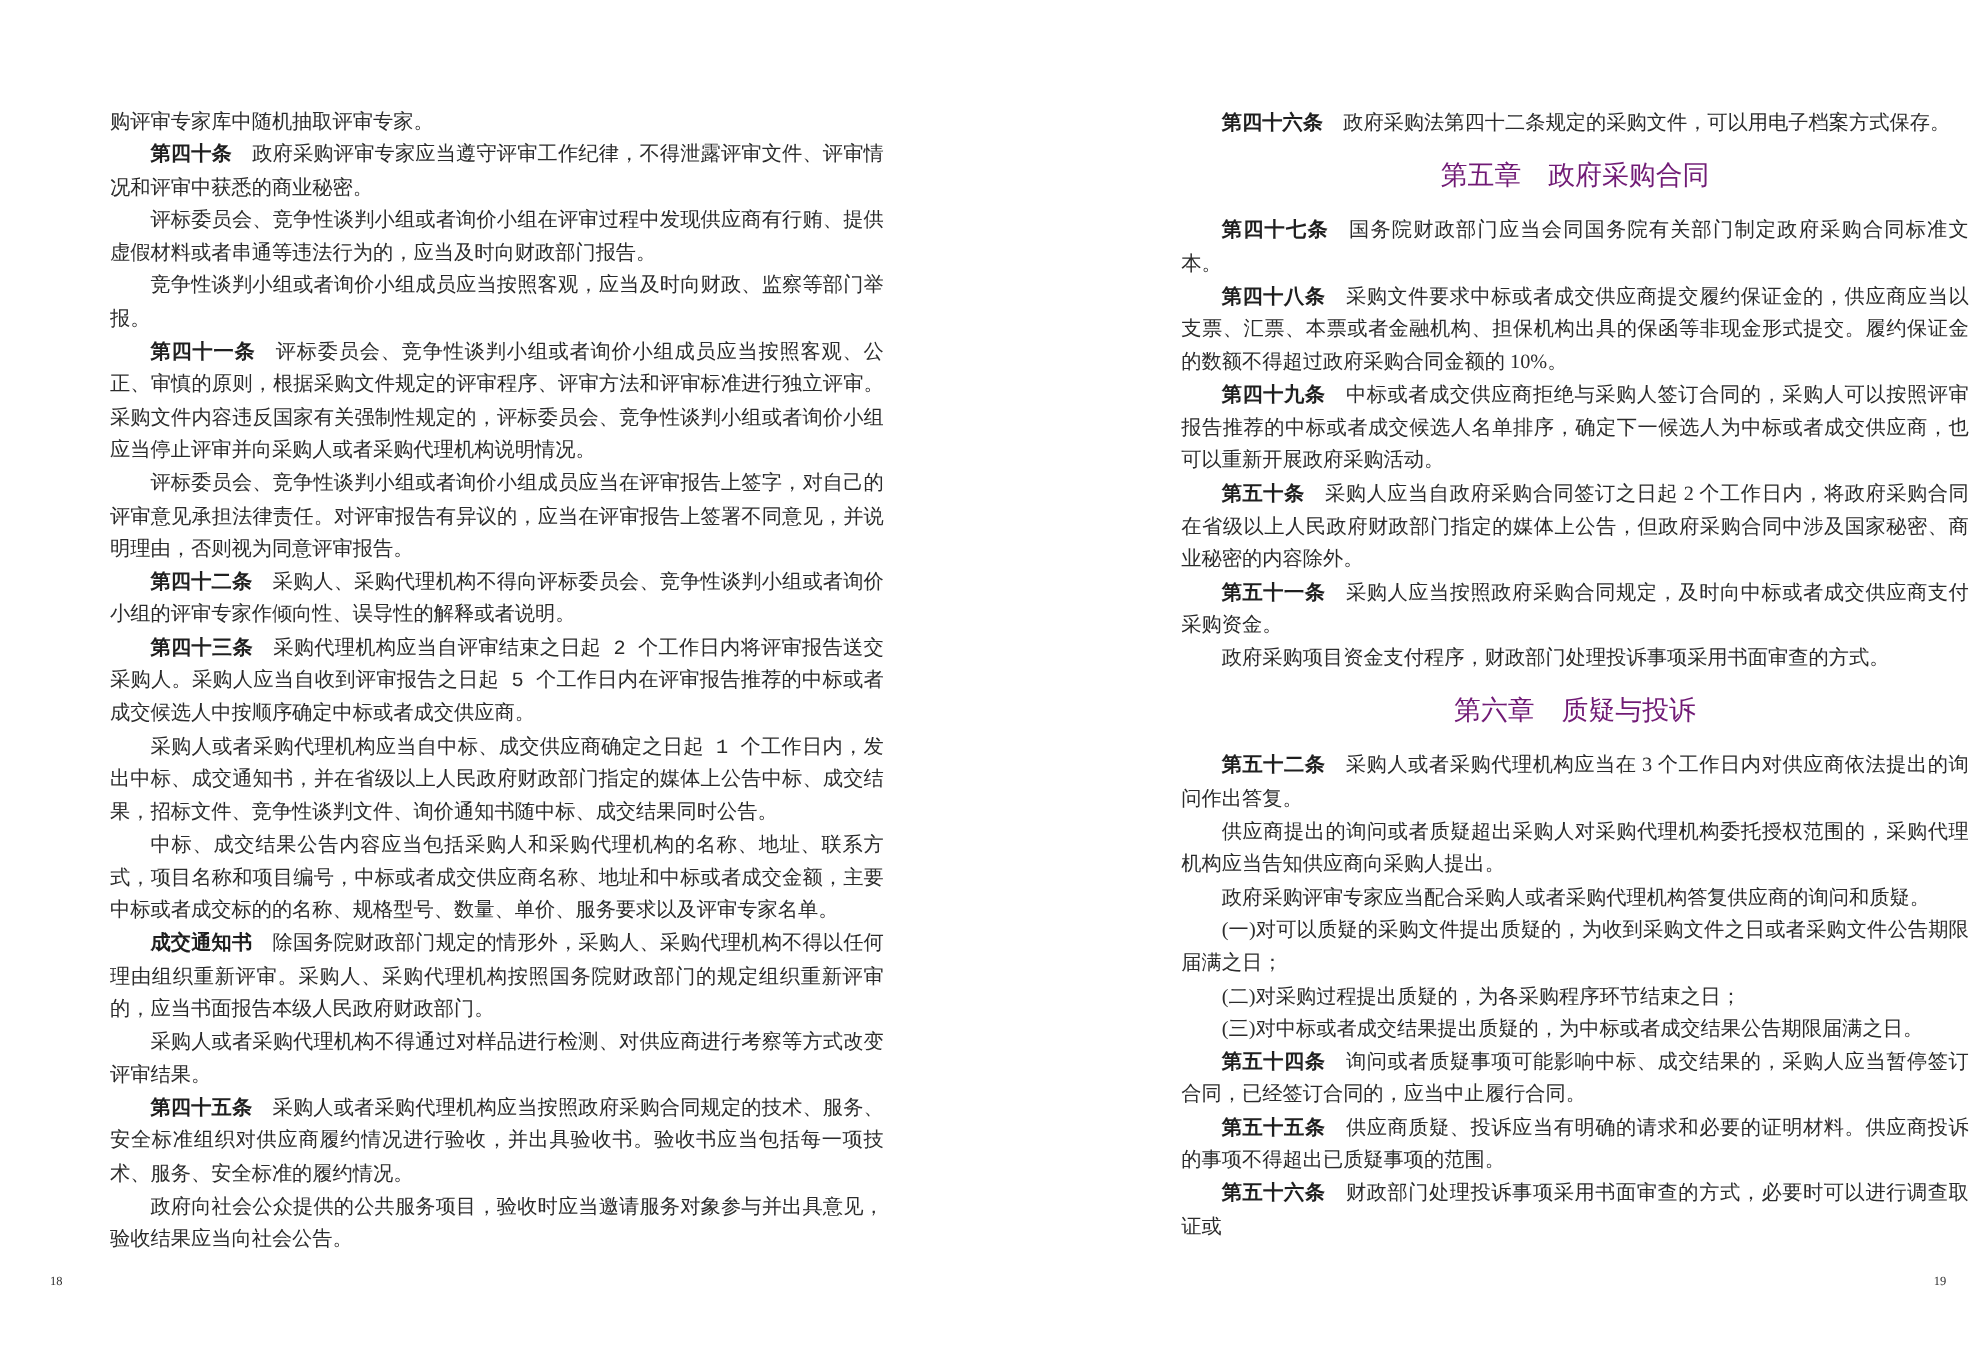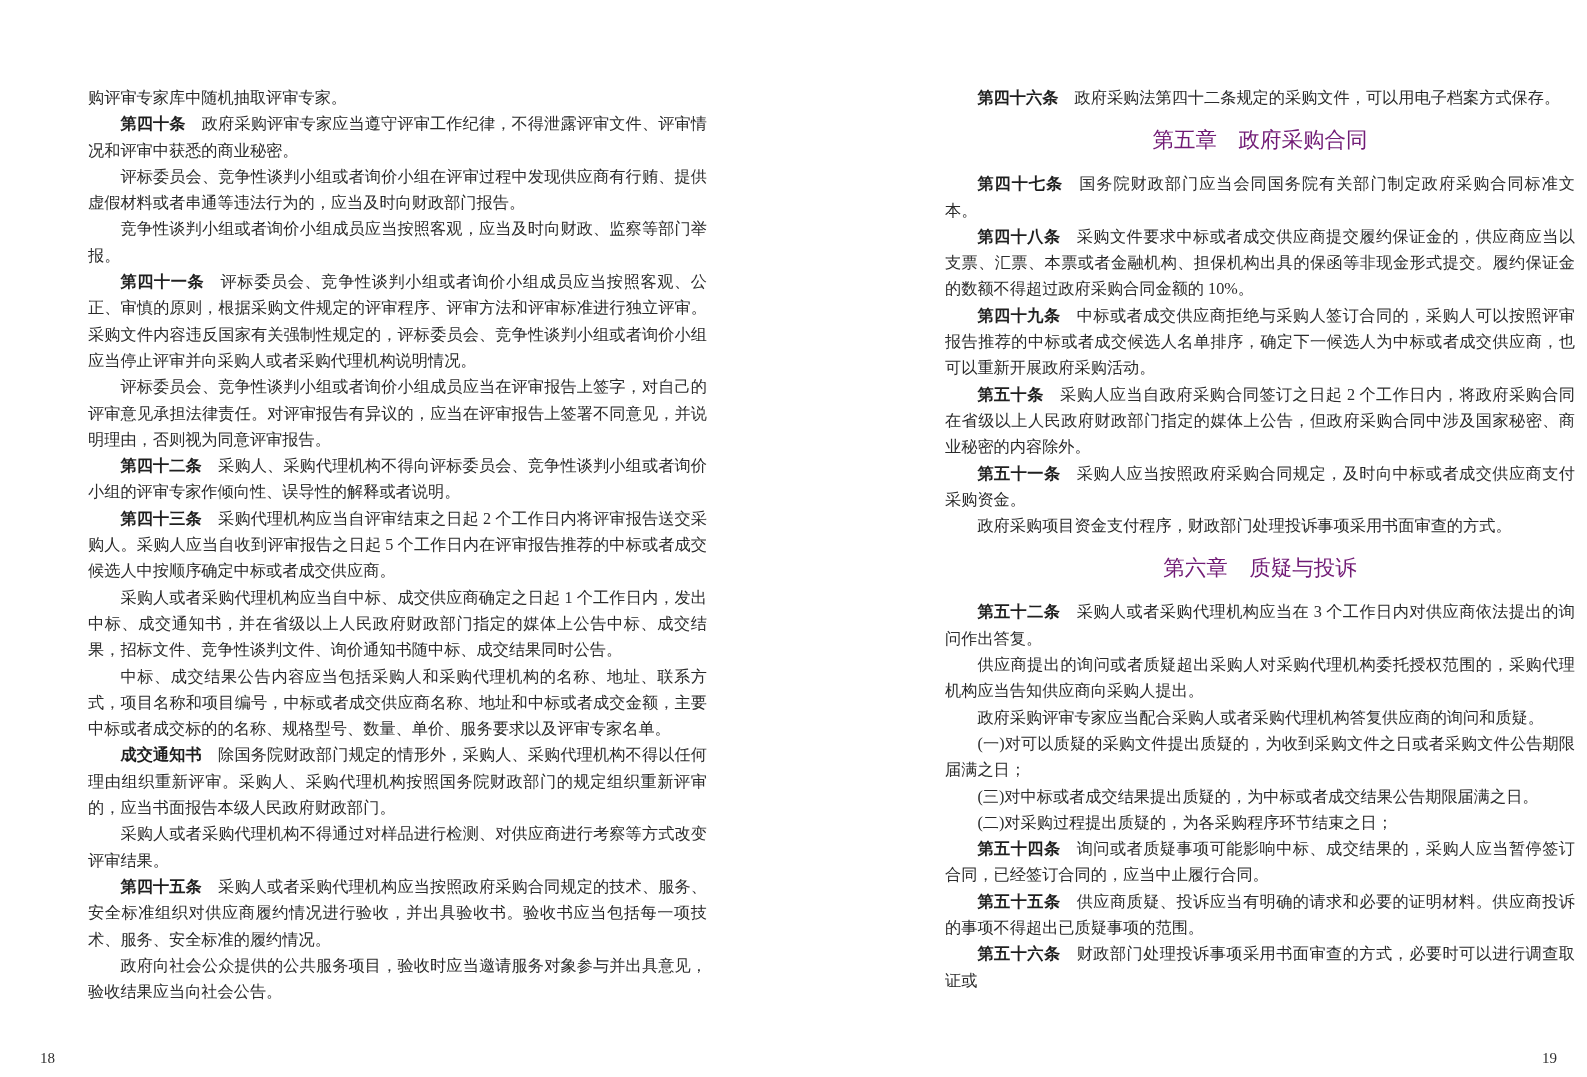--- a/index.html
+++ b/index.html
@@ -16,21 +16,21 @@
   .spread { position: absolute; inset: 0; }
   .page-body {
     position: absolute;
     top: 85px;
     font-size: 16.2px;
     line-height: 26.3px;
     text-align: justify;
     text-justify: inter-ideograph;
   }
   .page-body { text-justify: inter-character; }
-  #left-body  { left: 88px;  width: 619px; }
+  #left-body  { left: 88px;  width: 619px; font-family: Liberation Mono, monospace; }
   #right-body { left: 945px; width: 630px; }
   .para { text-indent: 2em; }
   .para.no-indent { text-indent: 0; }
   .art-num {
     font-weight: 700;
     color: #1f1f1f;
     margin-right: 1em;
   }
   .chapter {
     font-family: "Liberation Sans", "DejaVu Sans", sans-serif;
@@ -39,25 +39,24 @@
     line-height: 32px;
     color: #701a75;
     text-align: left;
     text-align-last: center;
     text-indent: 0;
     margin: 13px 0 15px 0;
   }
   .folio {
     position: absolute;
     top: 1016px;
-    font-size: 15px;
+    font-size: 10px;
     line-height: 20px;
     color: #2f2f2f;
     font-family: "Liberation Serif", "DejaVu Serif", serif;
-    margin-top: 32px;
   }
   .folio-left  { left: 40px; }
   .folio-right { right: 30px; }
 </style>
 </head>
 <body>
 
 <div class="spread">
 
   <div class="page-body" id="left-body">
@@ -84,22 +83,22 @@
       <p class="para"><b class="art-num">第四十八条</b><span>采购文件要求中标或者成交供应商提交履约保证金的，供应商应当以支票、汇票、本票或者金融机构、担保机构出具的保函等非现金形式提交。履约保证金的数额不得超过政府采购合同金额的 10%。</span></p>
       <p class="para"><b class="art-num">第四十九条</b><span>中标或者成交供应商拒绝与采购人签订合同的，采购人可以按照评审报告推荐的中标或者成交候选人名单排序，确定下一候选人为中标或者成交供应商，也可以重新开展政府采购活动。</span></p>
       <p class="para"><b class="art-num">第五十条</b><span>采购人应当自政府采购合同签订之日起 2 个工作日内，将政府采购合同在省级以上人民政府财政部门指定的媒体上公告，但政府采购合同中涉及国家秘密、商业秘密的内容除外。</span></p>
       <p class="para"><b class="art-num">第五十一条</b><span>采购人应当按照政府采购合同规定，及时向中标或者成交供应商支付采购资金。</span></p>
       <p class="para">政府采购项目资金支付程序，财政部门处理投诉事项采用书面审查的方式。</p>
       <h2 class="chapter">第六章　质疑与投诉</h2>
       <p class="para"><b class="art-num">第五十二条</b><span>采购人或者采购代理机构应当在 3 个工作日内对供应商依法提出的询问作出答复。</span></p>
       <p class="para">供应商提出的询问或者质疑超出采购人对采购代理机构委托授权范围的，采购代理机构应当告知供应商向采购人提出。</p>
       <p class="para">政府采购评审专家应当配合采购人或者采购代理机构答复供应商的询问和质疑。</p>
       <p class="para">(一)对可以质疑的采购文件提出质疑的，为收到采购文件之日或者采购文件公告期限届满之日；</p>
+      <p class="para">(二)对采购过程提出质疑的，为各采购程序环节结束之日；</p>
       <p class="para">(三)对中标或者成交结果提出质疑的，为中标或者成交结果公告期限届满之日。</p>
-      <p class="para">(二)对采购过程提出质疑的，为各采购程序环节结束之日；</p>
       <p class="para"><b class="art-num">第五十四条</b><span>询问或者质疑事项可能影响中标、成交结果的，采购人应当暂停签订合同，已经签订合同的，应当中止履行合同。</span></p>
       <p class="para"><b class="art-num">第五十五条</b><span>供应商质疑、投诉应当有明确的请求和必要的证明材料。供应商投诉的事项不得超出已质疑事项的范围。</span></p>
       <p class="para"><b class="art-num">第五十六条</b><span>财政部门处理投诉事项采用书面审查的方式，必要时可以进行调查取证或</span></p>
     </div>
 
   <div class="folio folio-left">18</div>
 
   <div class="folio folio-right">19</div>
 
 </div>

